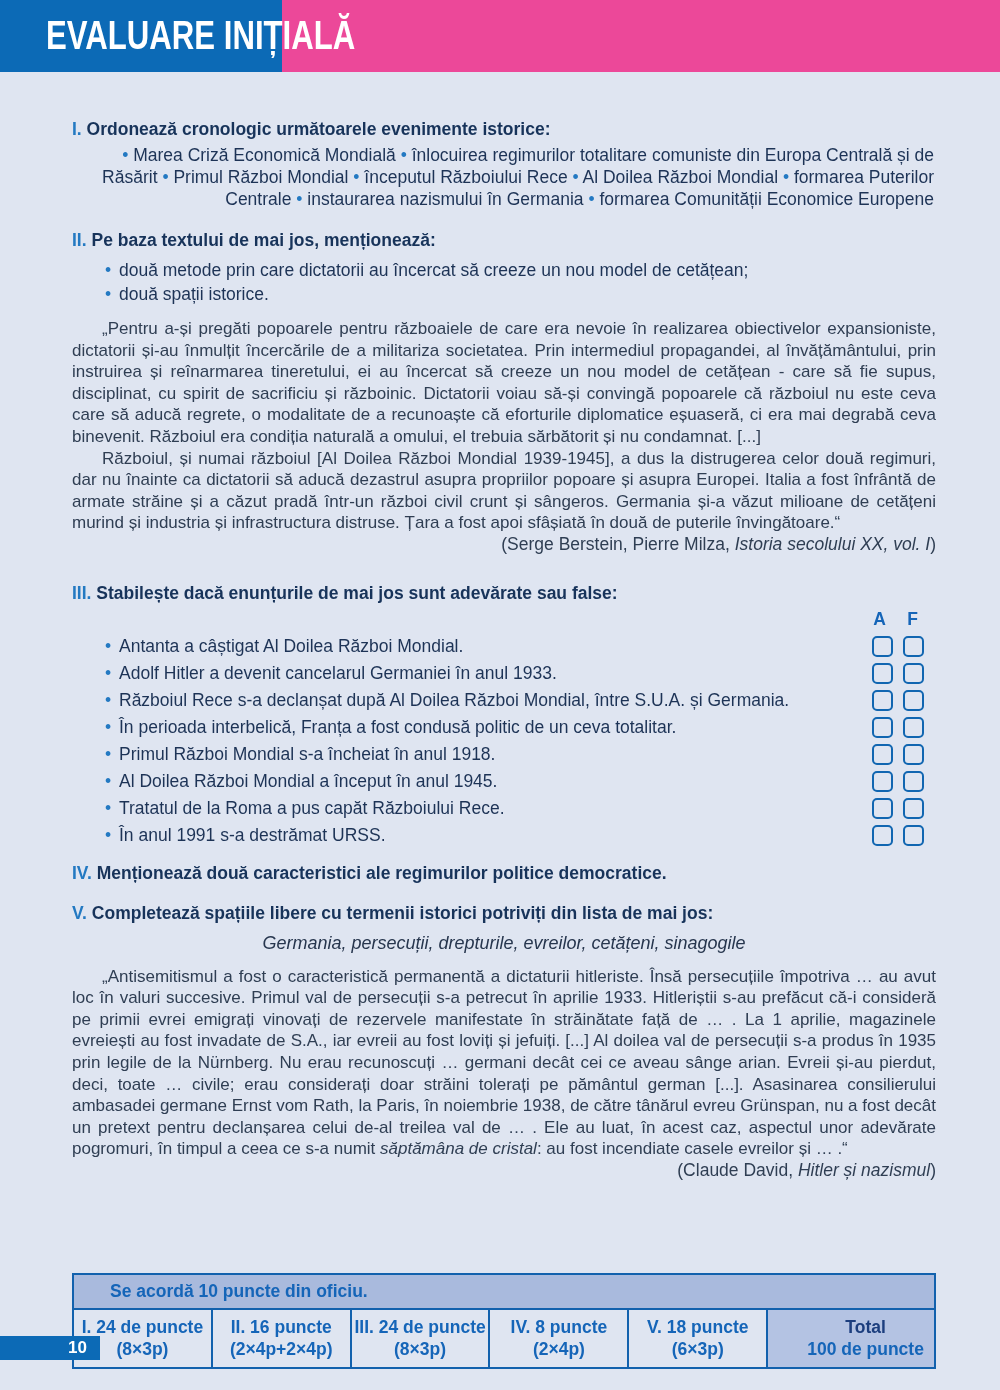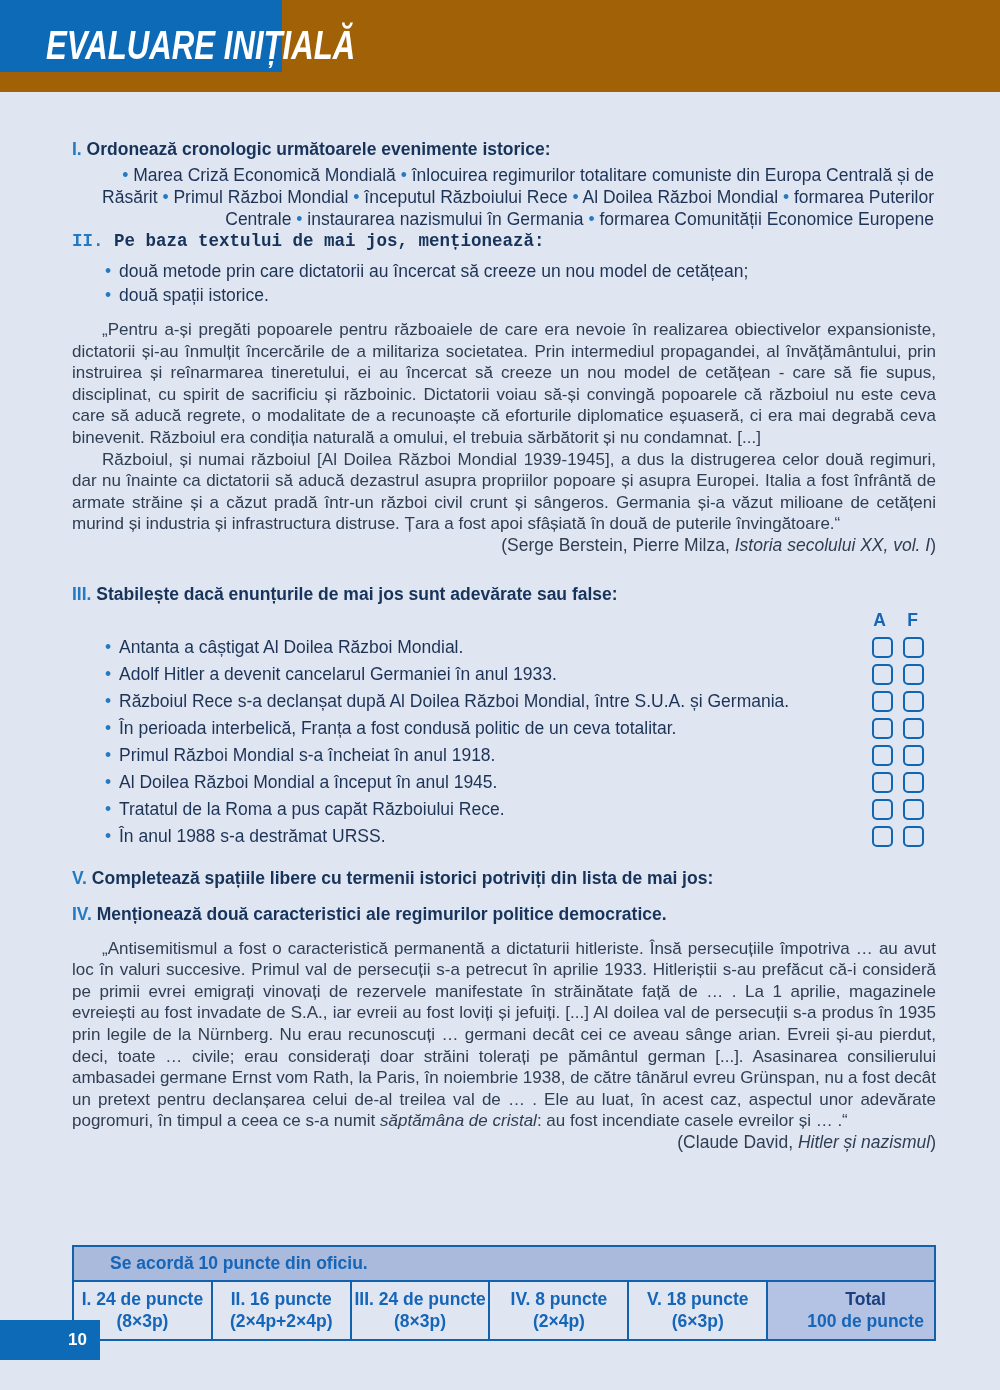--- a/index.html
+++ b/index.html
@@ -3,21 +3,21 @@
 <meta charset="utf-8">
 <style>
   html,body{margin:0;padding:0;}
   body{
     width:1000px;height:1390px;position:relative;overflow:hidden;
     background:#dfe5f1;
     font-family:"Liberation Sans", sans-serif;
     color:#2f3e53;
   }
   
-  .banner{position:relative;height:92px;background:#a16207;font-style:italic;}
+  .banner{position:relative;height:72px;background:#ec4899;}
   .banner-left{position:absolute;left:0;top:0;width:282px;height:72px;background:#0c6ab6;}
   .banner-title{
     position:absolute;left:46px;top:50%;
     transform:translateY(-52%) scaleX(0.76);transform-origin:left center;
     color:#ffffff;font-weight:bold;font-size:41px;white-space:nowrap;letter-spacing:0;
   }
   
   .content{padding:46px 64px 0 72px;}
   .sec-heading{font-size:17.5px;font-weight:bold;color:#17335a;line-height:23px;}
   .sec-heading .numeral{color:#2379c2;}
@@ -67,42 +67,42 @@
   .score-cells{display:flex;}
   .score-cell{
     flex:1;border-right:2px solid #1261ad;text-align:center;
     padding:6px 0 7px 0;color:#1565b8;font-weight:bold;font-size:17.5px;line-height:22px;
   }
   .score-cell:last-child{border-right:none;padding-left:29px;}
   .score-cell.total{background:#b4c3e3;}
   .score-cell.total .l1{color:#1c3e7e;}
   
   .footer-bar{
-    position:absolute;left:0;bottom:30px;width:100px;height:40px;background:#0c6ab6;
+    position:absolute;left:0;bottom:30px;width:100px;height:24px;background:#0c6ab6;
     color:#ffffff;display:flex;align-items:center;justify-content:flex-end;
     padding-right:13px;box-sizing:border-box;font-weight:bold;font-size:17px;
   }
 </style>
 </head>
 <body>
 
 <div class="banner">
   <div class="banner-left"></div>
   <div class="banner-title">EVALUARE INIȚIALĂ</div>
 </div>
 
 <div class="content">
 
   <div class="sec-heading">
     <span class="numeral">I.</span>
     <span>Ordonează cronologic următoarele evenimente istorice:</span>
   </div>
   <div class="events" id="events-line"><span class="evt-bullet">• </span><span>Marea Criză Economică Mondială</span><span class="evt-bullet"> • </span><span>înlocuirea regimurilor totalitare comuniste din Europa Centrală și de Răsărit</span><span class="evt-bullet"> • </span><span>Primul Război Mondial</span><span class="evt-bullet"> • </span><span>începutul Războiului Rece</span><span class="evt-bullet"> • </span><span>Al Doilea Război Mondial</span><span class="evt-bullet"> • </span><span>formarea Puterilor Centrale</span><span class="evt-bullet"> • </span><span>instaurarea nazismului în Germania</span><span class="evt-bullet"> • </span><span>formarea Comunității Economice Europene</span></div>
 
-  <div class="sec-heading" style="margin-top:0;font-family:Liberation Mono, monospace;">
+  <div class="sec-heading" style="margin-top:19px;">
     <span class="numeral">II.</span>
     <span>Pe baza textului de mai jos, menționează:</span>
   </div>
   <div class="bullet-list" id="sec2-bullets">
       <div class="bullet-row">
         <span class="b">•</span>
         <span>două metode prin care dictatorii au încercat să creeze un nou model de cetățean;</span>
       </div>
       <div class="bullet-row">
         <span class="b">•</span>
@@ -179,38 +179,39 @@
         <div class="statement-row">
           <span class="b">•</span>
           <span class="stmt-text">Tratatul de la Roma a pus capăt Războiului Rece.</span>
           <div class="stmt-boxes">
             <div class="checkbox"></div>
             <div class="checkbox"></div>
           </div>
         </div>
         <div class="statement-row">
           <span class="b">•</span>
-          <span class="stmt-text">În anul 1988 s-a destrămat URSS.</span>
-          <div class="stmt-boxes">
-            <div class="checkbox"></div>
-            <div class="checkbox"></div>
-          </div>
-        </div>
-      </div>
+          <span class="stmt-text">În anul 1991 s-a destrămat URSS.</span>
+          <div class="stmt-boxes">
+            <div class="checkbox"></div>
+            <div class="checkbox"></div>
+          </div>
+        </div>
+      </div>
+  </div>
+
+  <div class="sec-heading sec4">
+    <span class="numeral">IV.</span>
+    <span>Menționează două caracteristici ale regimurilor politice democratice.</span>
   </div>
 
   <div class="sec-heading sec5">
     <span class="numeral">V.</span>
     <span>Completează spațiile libere cu termenii istorici potriviți din lista de mai jos:</span>
   </div>
-
-  <div class="sec-heading sec4">
-    <span class="numeral">IV.</span>
-    <span>Menționează două caracteristici ale regimurilor politice democratice.</span>
-  </div>
+  <div class="terms-line">Germania, persecuții, drepturile, evreilor, cetățeni, sinagogile</div>
 
   <div class="quote-block quote5">
     <p class="quote-par"><span>„Antisemitismul a fost o caracteristică permanentă a dictaturii hitleriste. Însă persecuțiile împotriva … au avut loc în valuri succesive. Primul val de persecuții s-a petrecut în aprilie 1933. Hitleriștii s-au prefăcut că-i consideră pe primii evrei emigrați vinovați de rezervele manifestate în străinătate față de … . La 1 aprilie, magazinele evreiești au fost invadate de S.A., iar evreii au fost loviți și jefuiți. [...] Al doilea val de persecuții s-a produs în 1935 prin legile de la Nürnberg. Nu erau recunoscuți … germani decât cei ce aveau sânge arian. Evreii și-au pierdut, deci, toate … civile; erau considerați doar străini tolerați pe pământul german [...]. Asasinarea consilierului ambasadei germane Ernst vom Rath, la Paris, în noiembrie 1938, de către tânărul evreu Grünspan, nu a fost decât un pretext pentru declanșarea celui de-al treilea val de … . Ele au luat, în acest caz, aspectul unor adevărate pogromuri, în timpul a ceea ce s-a numit </span><span class="it">săptămâna de cristal</span><span>: au fost incendiate casele evreilor și … .“</span></p>
     <div class="source-line">
       <span>(Claude David, </span><span class="it">Hitler și nazismul</span><span>)</span>
     </div>
   </div>
 
   <div class="score-table">
     <div class="score-bonus">Se acordă 10 puncte din oficiu.</div>

